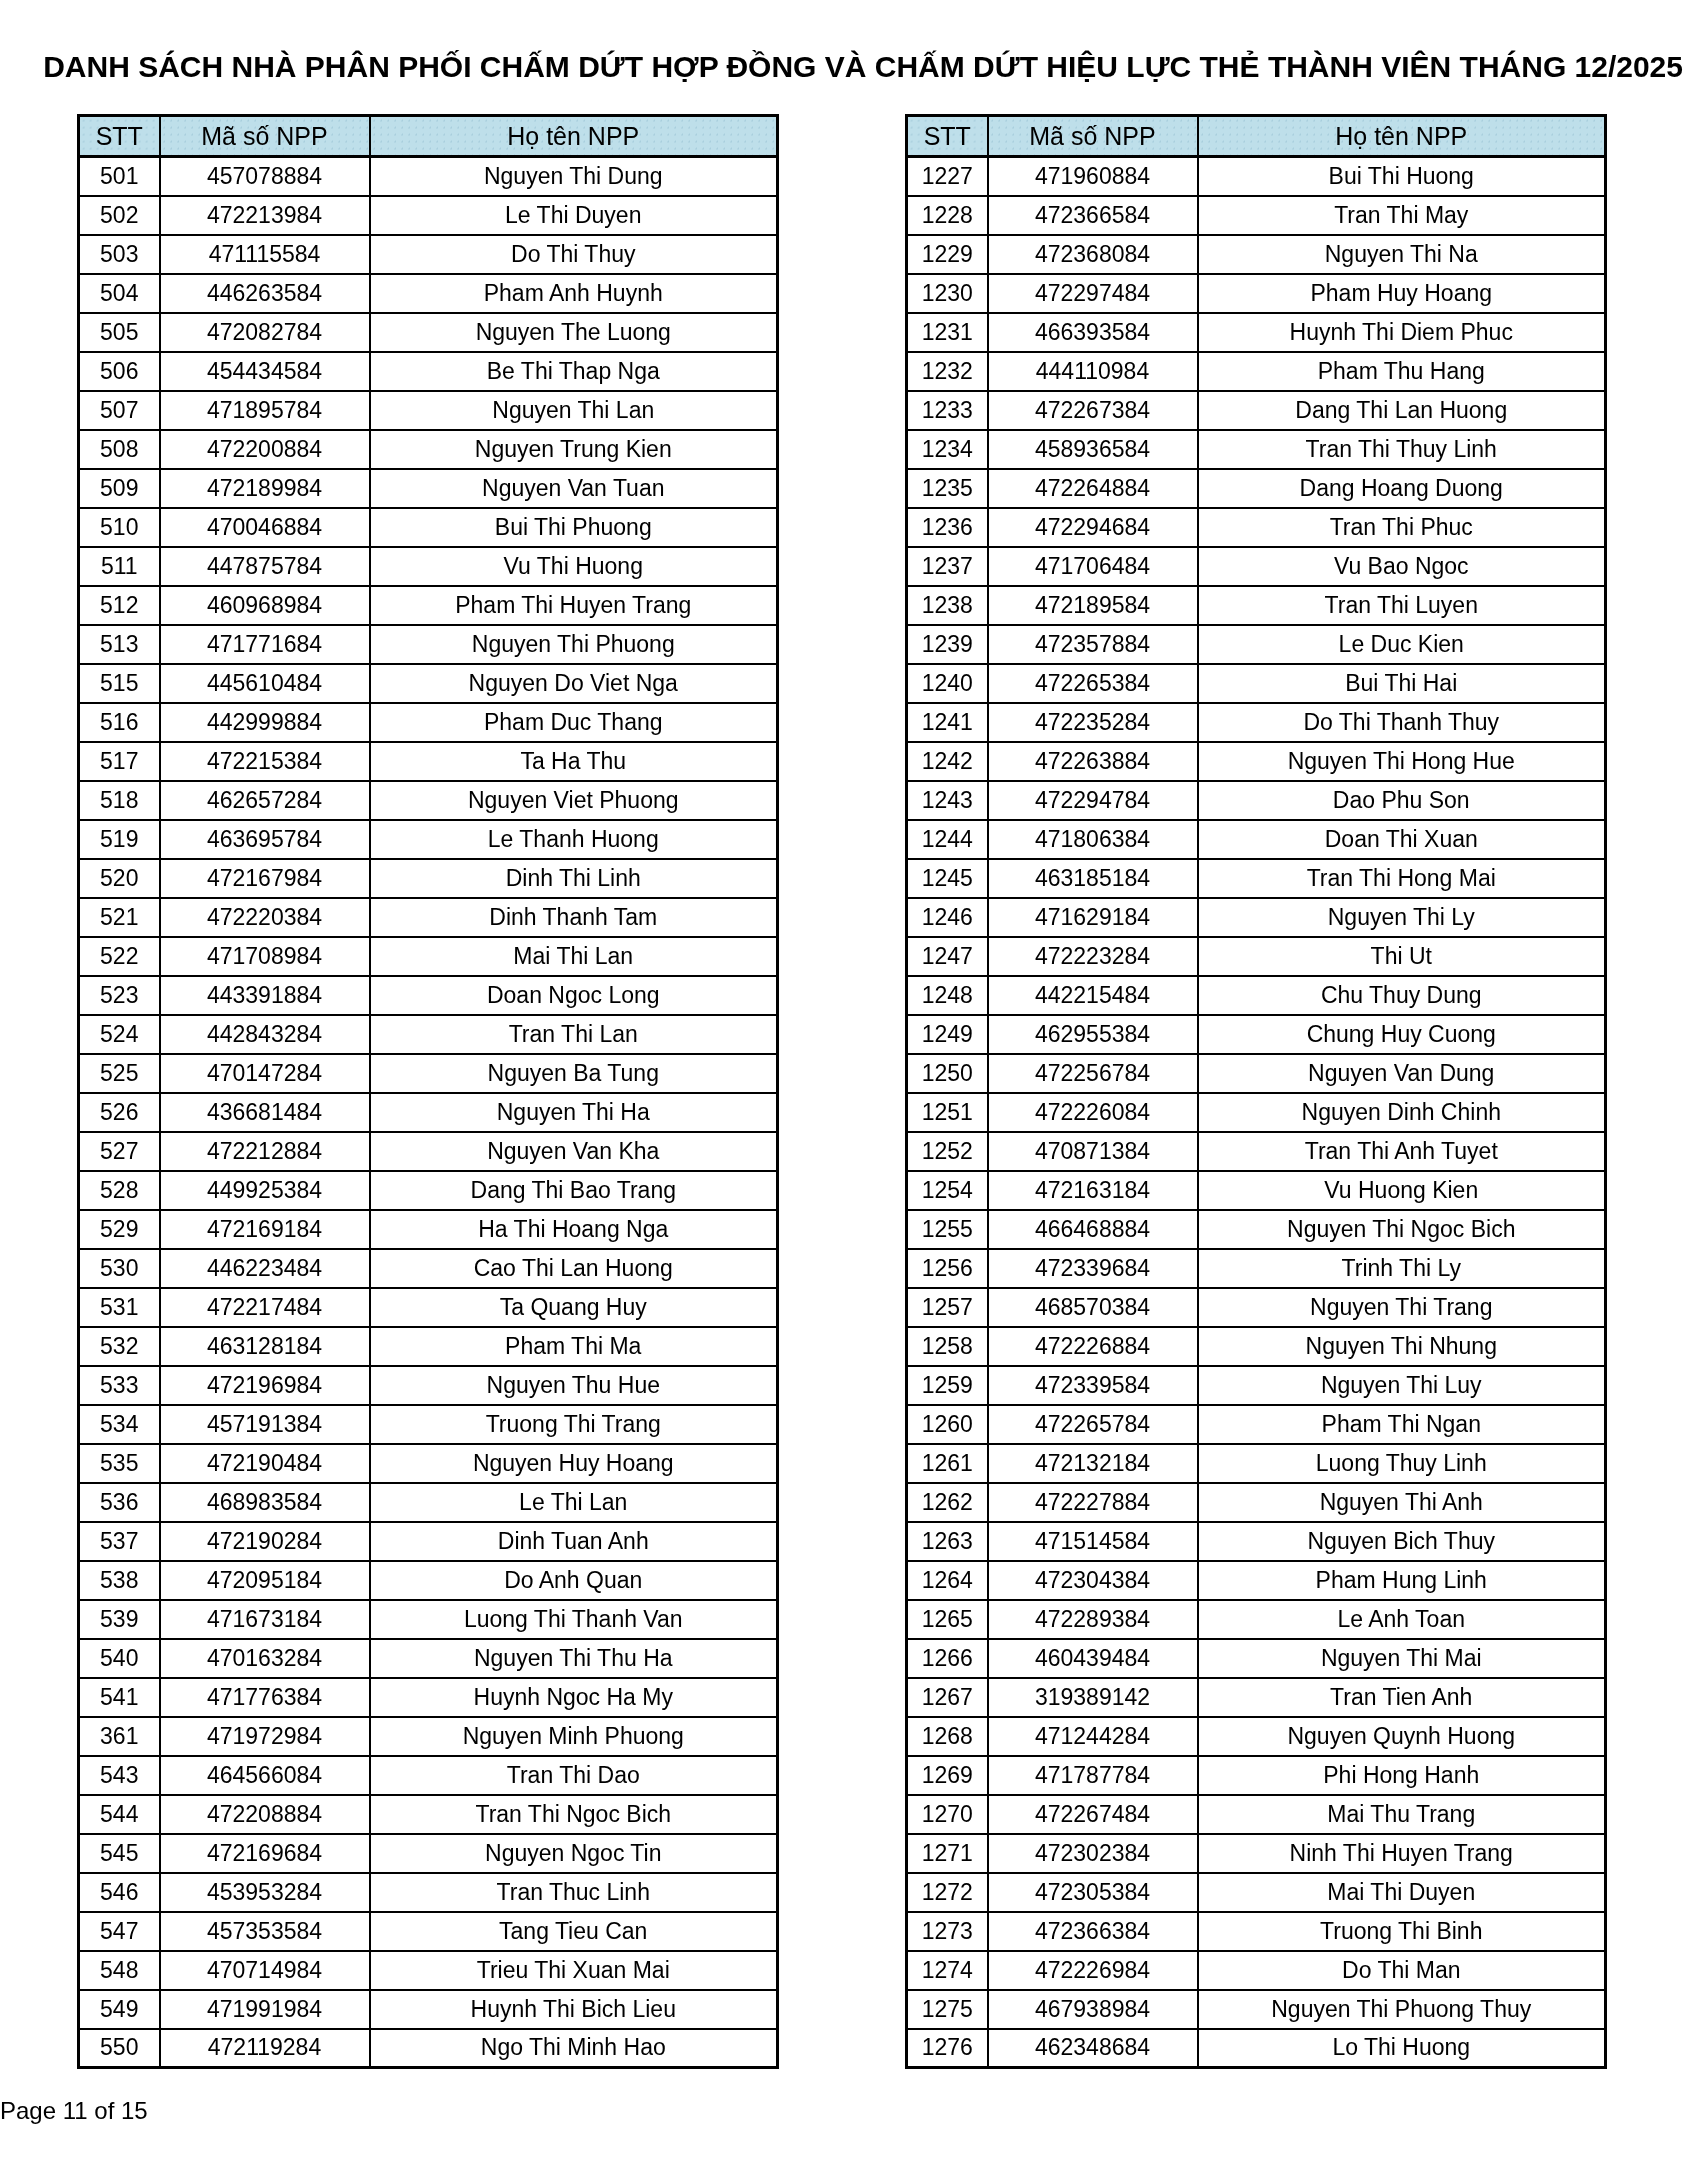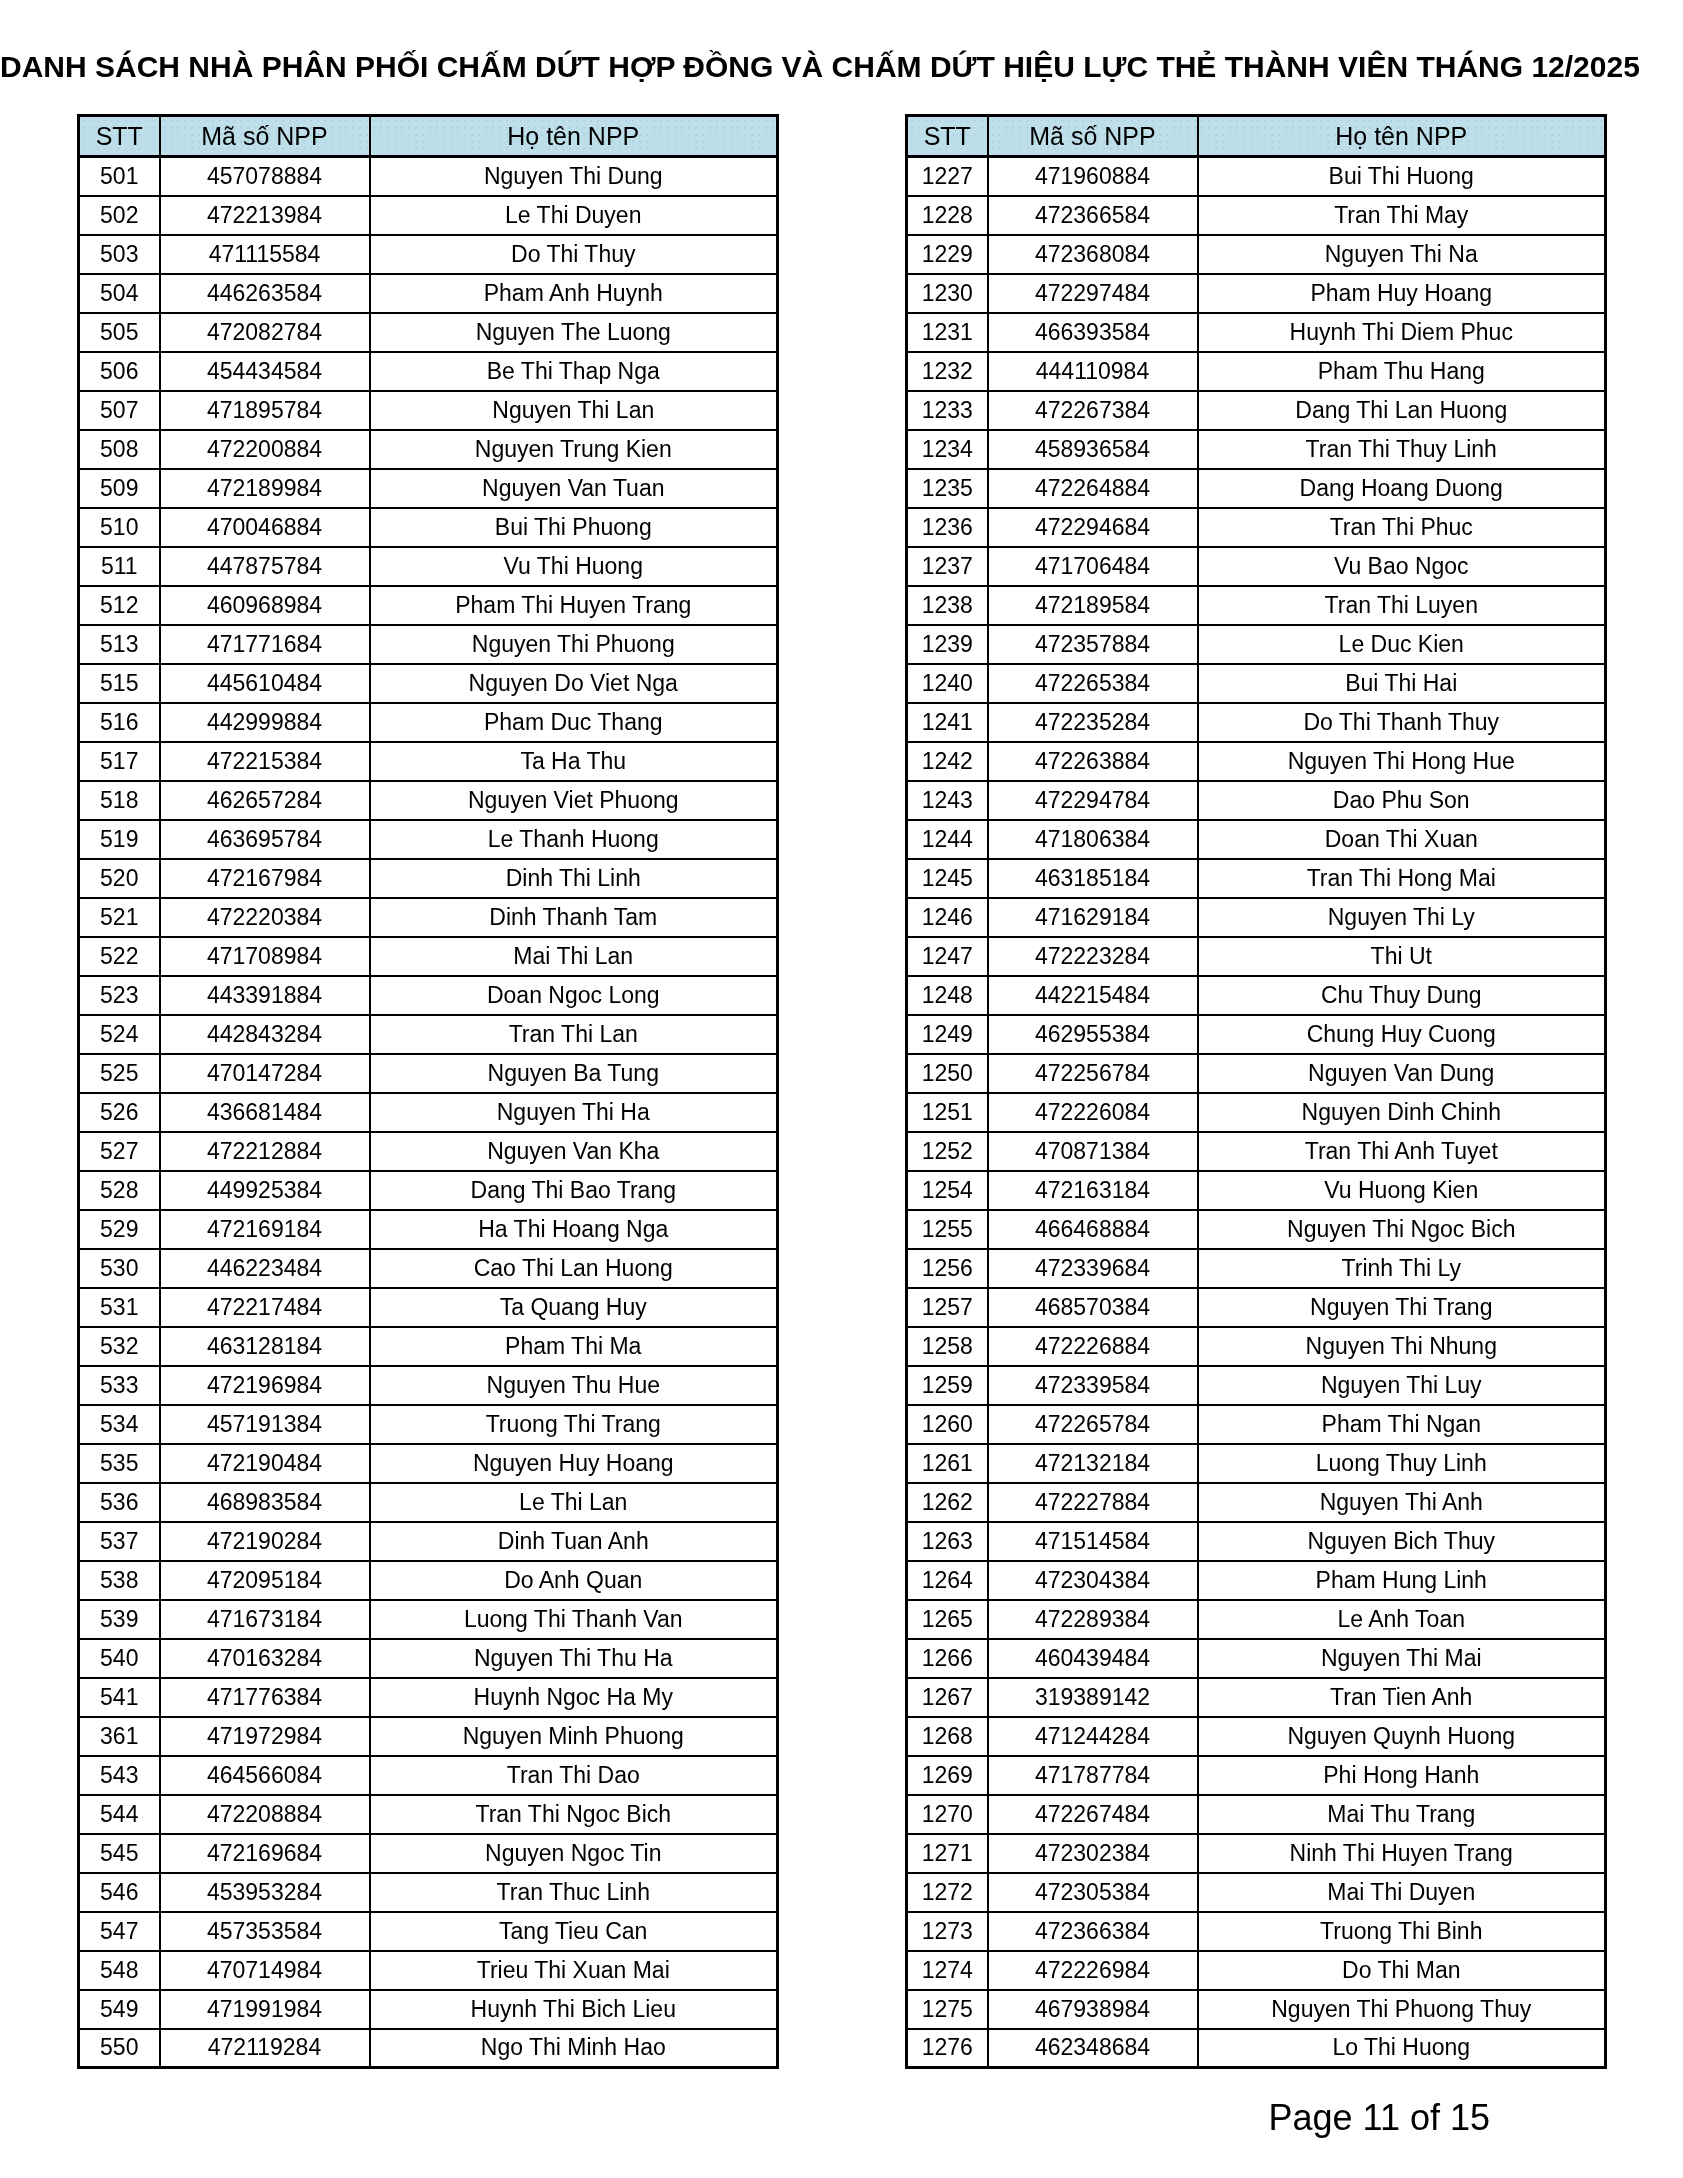--- a/index.html
+++ b/index.html
@@ -7,21 +7,21 @@
   body {
     width: 1683px; height: 2178px;
     background: #ffffff;
     font-family: "Liberation Sans", sans-serif;
     color: #000000;
     position: relative;
   }
   .page-title {
     position: absolute;
     top: 50px; left: 0; width: 1683px;
-    text-align: left;
+    text-align: right;
     font-size: 30px;
     font-weight: bold;
     letter-spacing: 0px;
     white-space: nowrap;
   }
   table.npp-table {
     position: absolute;
     top: 114px;
     border-collapse: collapse;
     border: 3px solid #000;
@@ -50,22 +50,22 @@
   .npp-table td {
     height: 39px;
     font-size: 23px;
   }
   .col-stt  { width: 81px;  }
   .col-code { width: 210px; }
   .col-name { width: 408px; }
   .page-footer {
     position: absolute;
     top: 2097px; left: 0; width: 1490px;
-    text-align: right;
-    font-size: 36px;
+    text-align: left;
+    font-size: 24px;
   }
 </style>
 </head>
 <body>
 
 <div class="page-title">DANH SÁCH NHÀ PHÂN PHỐI CHẤM DỨT HỢP ĐỒNG VÀ CHẤM DỨT HIỆU LỰC THẺ THÀNH VIÊN THÁNG 12/2025</div>
 
 <table class="npp-table left">
   <colgroup>
     <col class="col-stt">

